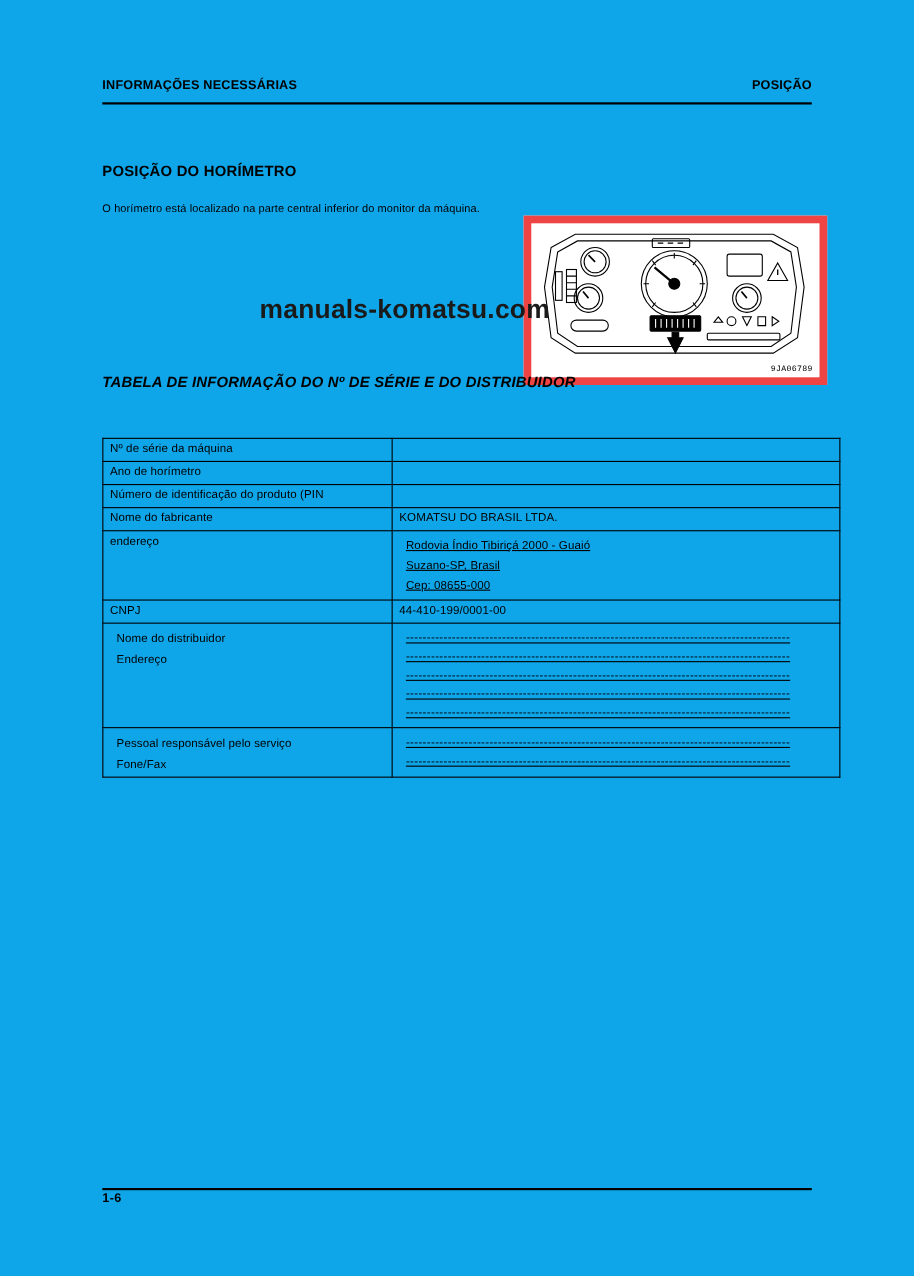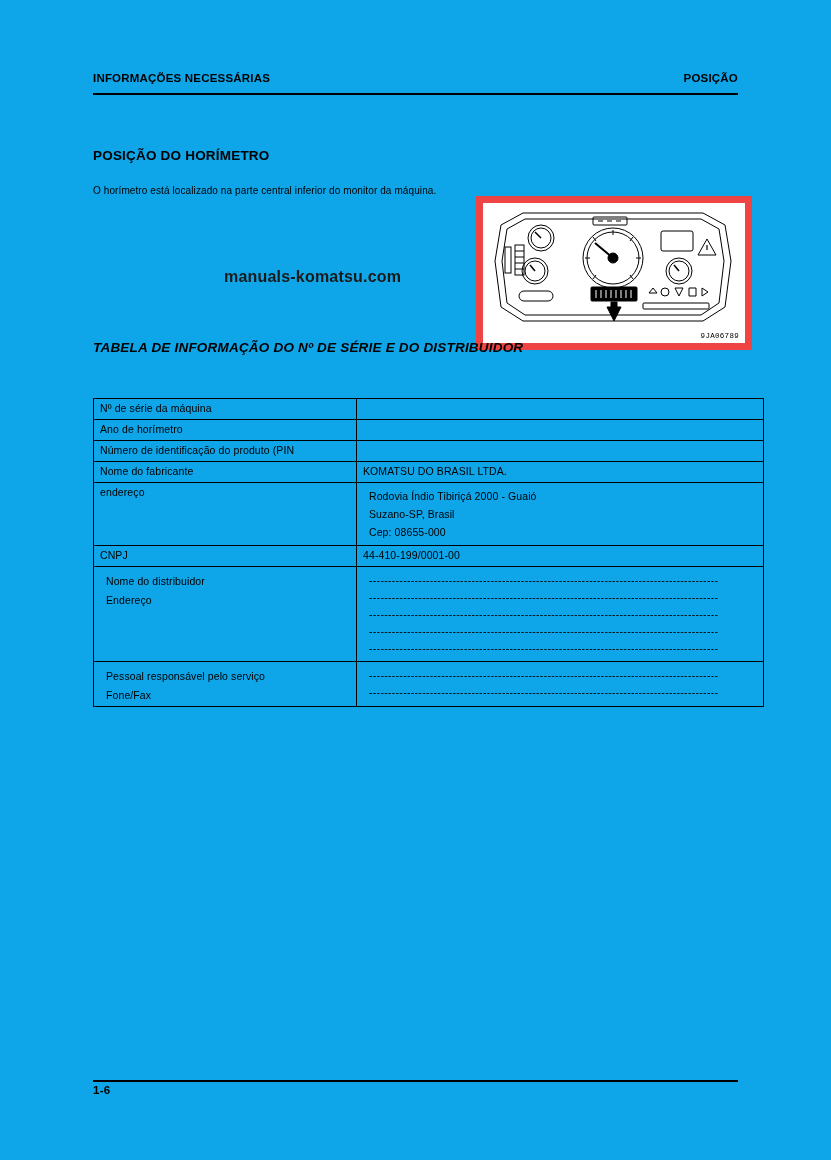--- a/index.html
+++ b/index.html
@@ -83,23 +83,23 @@
     right: 6px;
     bottom: 3px;
     font-size: 7.5px;
     font-family: "Liberation Mono", monospace;
     letter-spacing: 0.3px;
   }
 
   
   .watermark {
     position: absolute;
-    left: 224px;
+    left: 236px;
     top: 268px;
-    font-size: 16px;
+    font-size: 24px;
     font-weight: bold;
     color: #1a1a1a;
     letter-spacing: 0.2px;
     white-space: nowrap;
     z-index: 5;
   }
 
   
   .sec2-title {
     position: absolute;
@@ -124,21 +124,21 @@
   .info-table td {
     border: 1px solid #000;
     padding: 3px 6px;
     vertical-align: top;
     height: 14px;
     letter-spacing: 0.1px;
   }
   .col-label { width: 250px; }
   .col-value { width: 394px; }
 
-  .cell-multi { padding: 0; }
+  .cell-multi { padding: 0; text-decoration: underline; }
   .sub-line {
     padding: 3px 6px;
     line-height: 14px;
   }
   .sub-line.no-top { padding-top: 1px; }
 
   .dash-line {
     height: 13px;
     line-height: 13px;
     padding: 0 6px;

